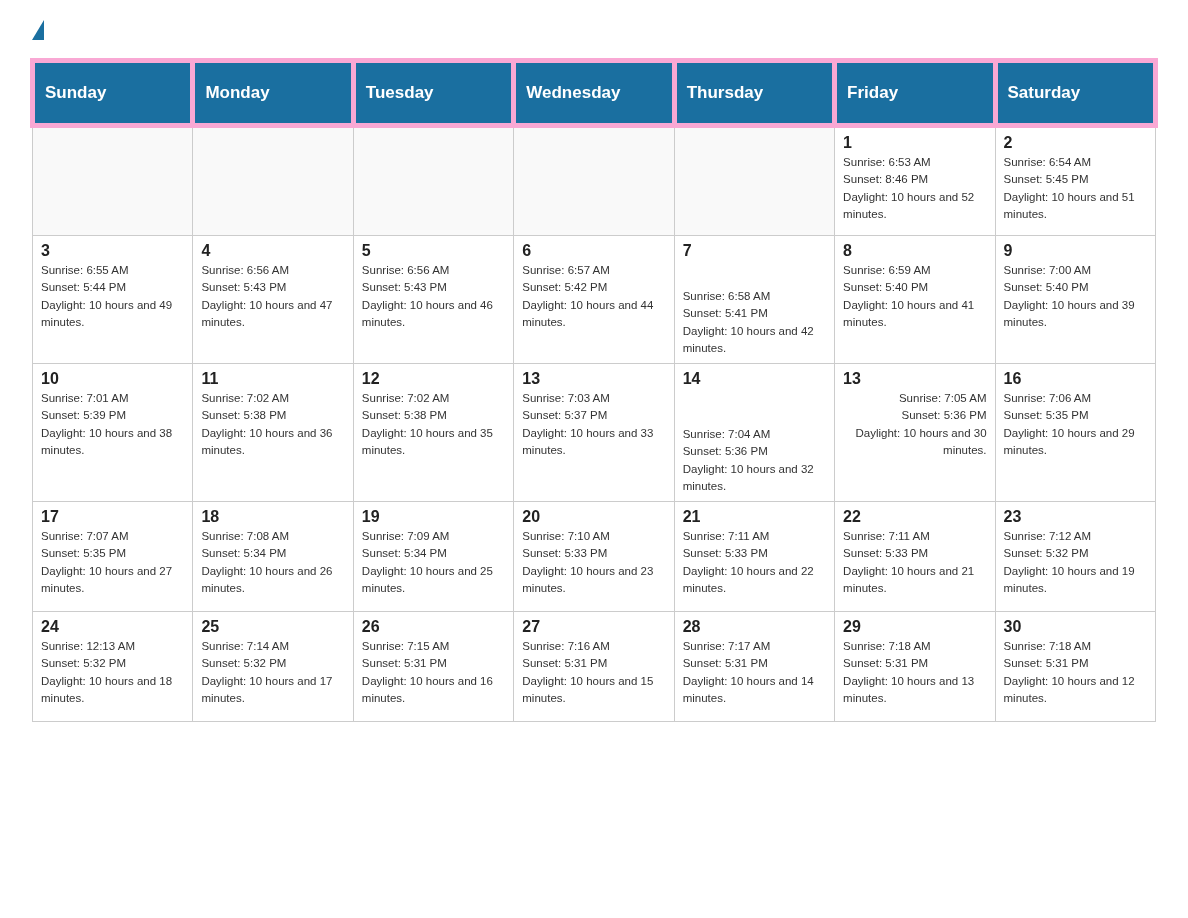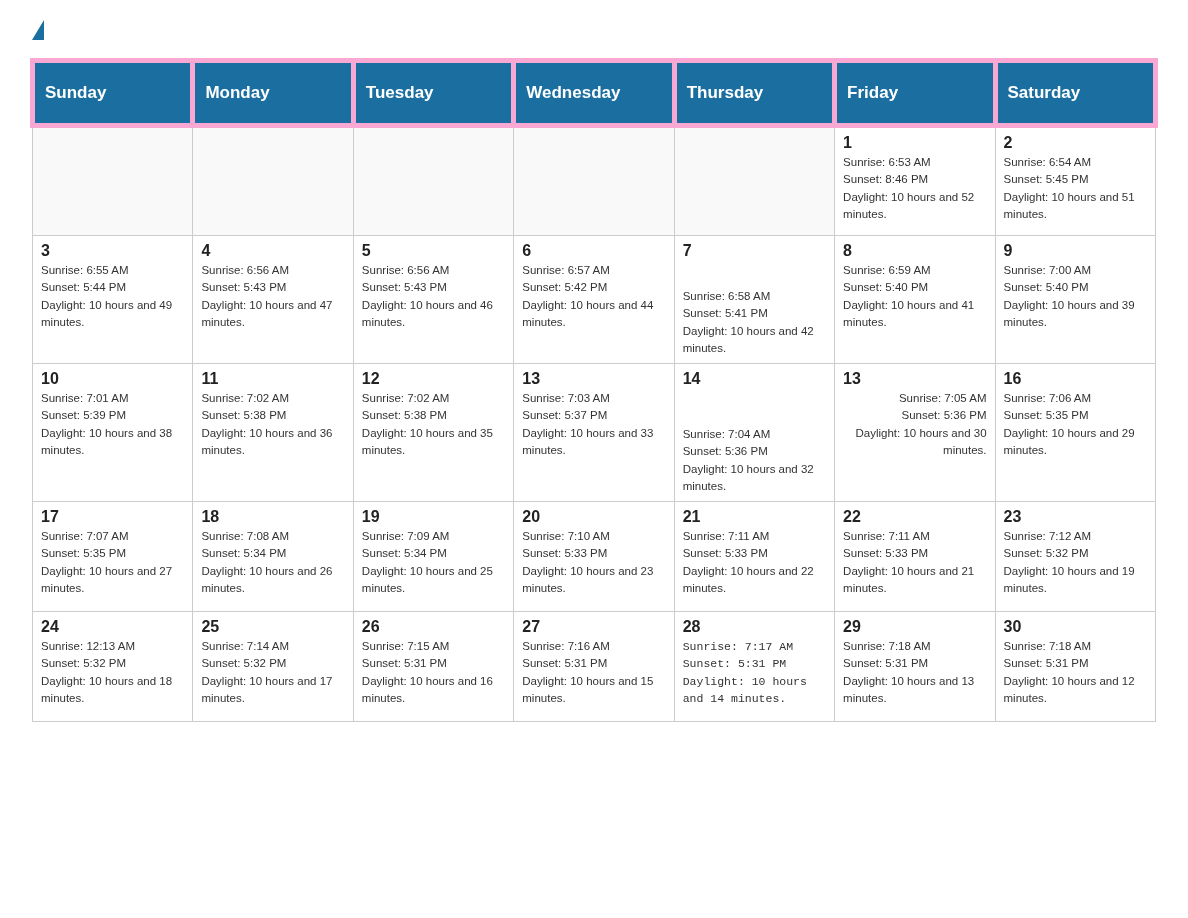--- a/index.html
+++ b/index.html
@@ -311,21 +311,21 @@
 Daylight: 10 hours and 16 minutes.</div>
           </td>
           <td>
             <span class="day-number">27</span>
             <div class="day-info" style="white-space: pre-line;">Sunrise: 7:16 AM
 Sunset: 5:31 PM
 Daylight: 10 hours and 15 minutes.</div>
           </td>
           <td>
             <span class="day-number">28</span>
-            <div class="day-info" style="white-space: pre-line; font-family: Liberation Mono, monospace;">Sunrise: 7:17 AM
+            <div class="day-info" style="white-space: pre-line;">Sunrise: 7:17 AM
 Sunset: 5:31 PM
 Daylight: 10 hours and 14 minutes.</div>
           </td>
           <td>
             <span class="day-number">29</span>
             <div class="day-info" style="white-space: pre-line;">Sunrise: 7:18 AM
 Sunset: 5:31 PM
 Daylight: 10 hours and 13 minutes.</div>
           </td>
           <td>

